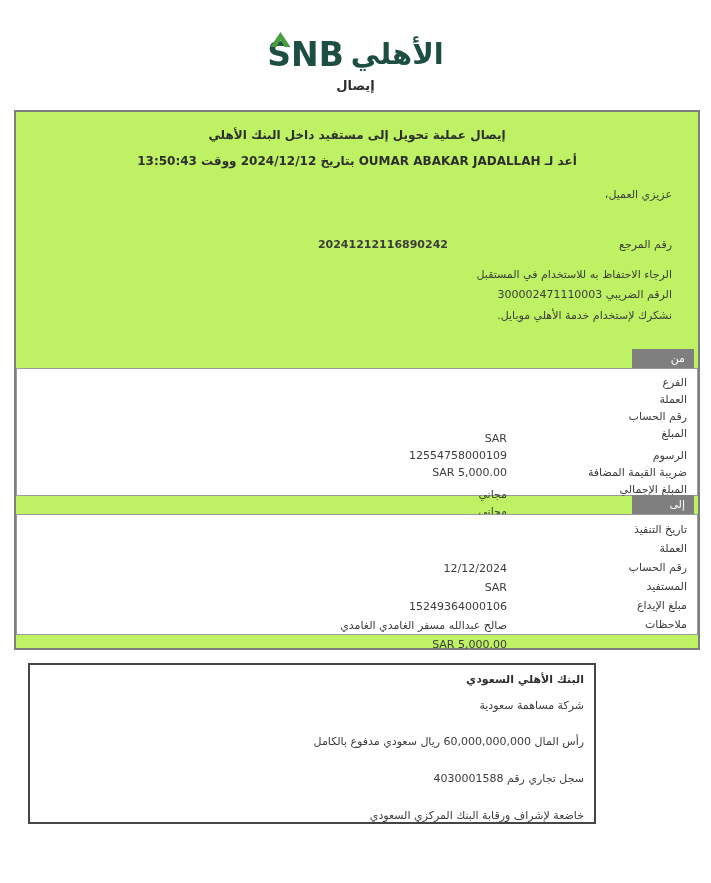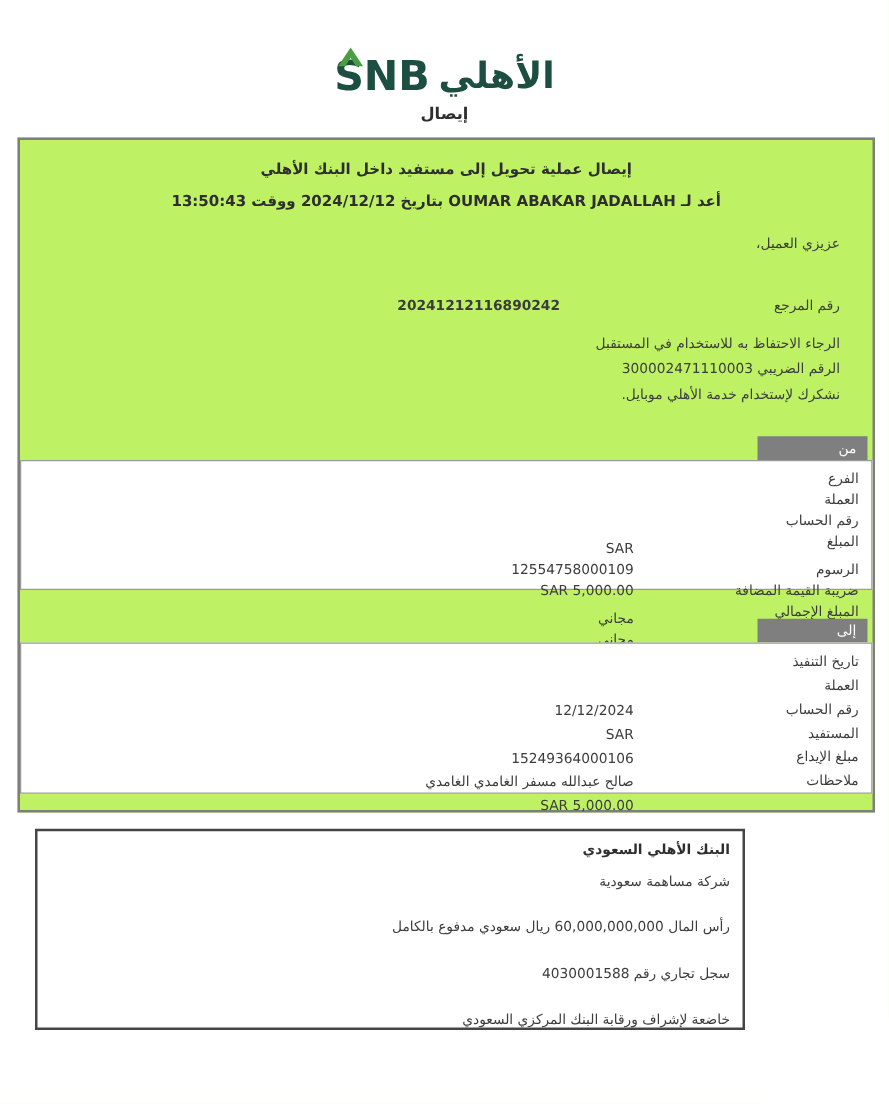--- a/index.html
+++ b/index.html
@@ -6,21 +6,21 @@
   html,body { width:711px; height:883px; background:#ffffff; }
   body {
     position:relative;
     font-family:"DejaVu Sans", sans-serif;
     color:#3c3c3c;
     font-size:11px;
     overflow:hidden;
   }
 
   
-  .header { text-align:center;margin-top:30px; }
+  .header { padding-top:24px; text-align:center; }
   .logo-row { display:inline-flex; direction:ltr; align-items:flex-end; justify-content:center; }
   .logo-snb { position:relative; font-size:33px; font-weight:bold; color:#1d4e42; line-height:1; padding-top:14px; }
   .logo-caret { position:absolute; top:-4px; left:1px; }
   .logo-arabic { font-size:29px; font-weight:bold; color:#1d4e42; line-height:1.15; margin-left:7px; }
   .receipt-word { text-align:center; font-weight:bold; font-size:13px; color:#2e2e2e; margin-top:7px; }
 
   
   .main-box {
     position:absolute; left:14px; top:110px; width:686px; height:540px;
     border:2px solid #7e7e7e; background:#bef264;
@@ -33,33 +33,33 @@
   .greeting { top:76px; }
   .ref-row { top:126px; }
   .ref-value { position:absolute; right:250px; top:0; font-weight:bold; white-space:nowrap; }
   .keep-note { top:156px; }
   .tax-line { top:176px; }
   .thanks { top:197px; }
 
   
   .tab-row { display:flex; justify-content:flex-end; padding-right:4px; }
   .tab {
-    width:88px; height:19px; line-height:19px;
+    width:62px; height:19px; line-height:19px;
     background:#7f7f7f; color:#ffffff;
     direction:rtl; text-align:right; padding-right:9px;
     font-size:11px;
   }
   .from-tab { top:237px; }
   .to-tab   { top:383px; }
   .section-box {
     position:absolute; left:10px; right:23px;
     border:1px solid #9b9b9b; background:#fff;
     padding-top:6px;
   }
-  .from-box { top:256px; height:104px; }
+  .from-box { top:256px; height:128px; }
   .to-box   { top:402px; height:121px; }
   .row { position:relative; direction:rtl; height:17px; line-height:16px; font-size:11px; }
   .to-box .row { height:19px; line-height:18px; }
   .row .lbl { display:block; text-align:right; padding-right:10px; white-space:nowrap; }
   .row .val { position:absolute; top:0; right:190px; white-space:nowrap; direction:rtl;margin-top:39px; }
   .row-gap { margin-top:5px; }
 
   
   .footer-box {
     position:absolute; left:28px; top:663px; width:568px; height:161px;

